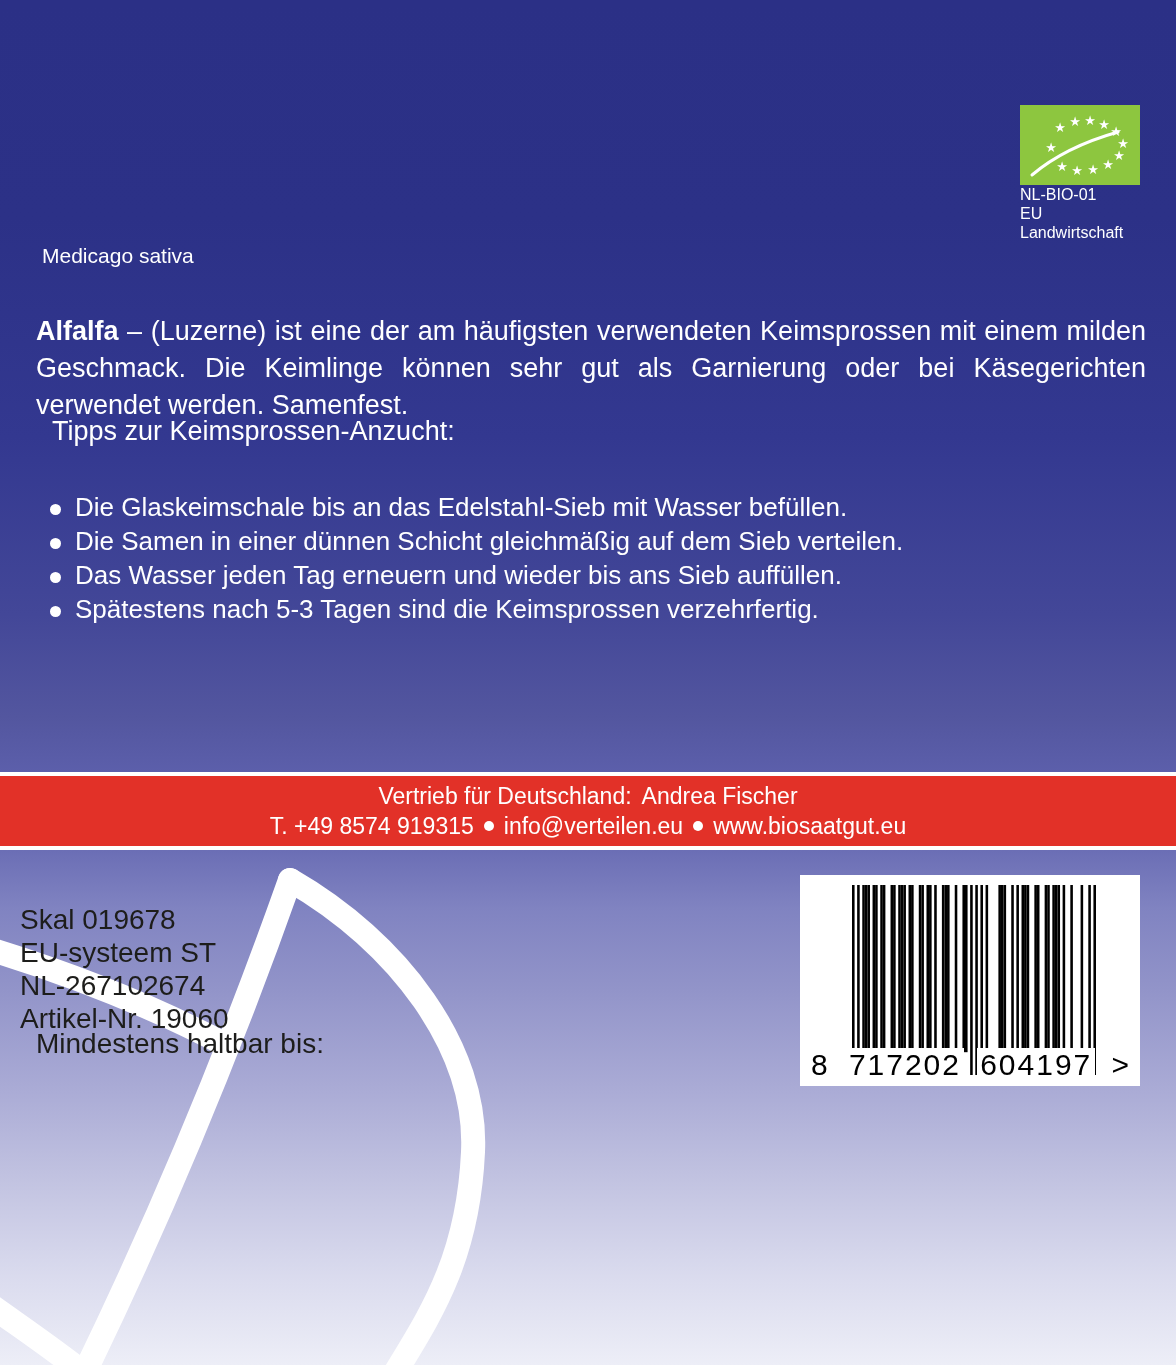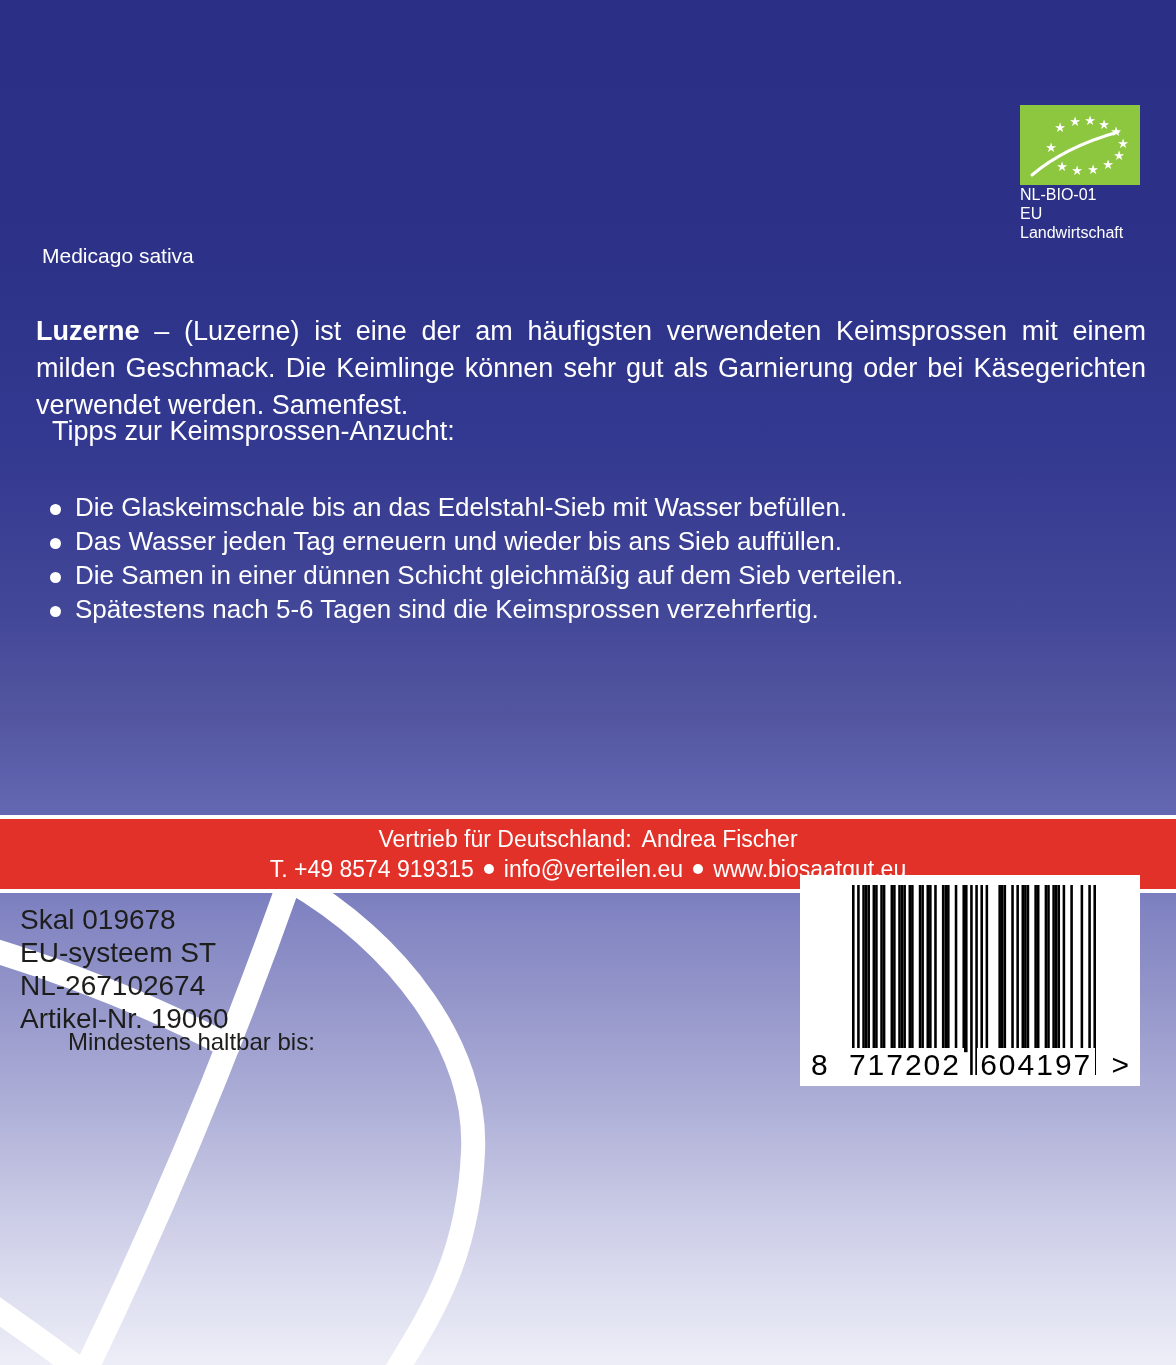--- a/index.html
+++ b/index.html
@@ -49,28 +49,28 @@
     color:#ffffff;font-size:26px;}
   .tips-list li{display:flex;align-items:baseline;height:34px;}
   .tip-dot{width:11px;height:11px;border-radius:50%;background:#ffffff;
     flex:0 0 11px;margin-right:14px;align-self:center;}
 
   
   .red-band{
     position:absolute;left:0;top:772px;width:1176px;height:70px;
     border-top:4px solid #ffffff;border-bottom:4px solid #ffffff;
     color:#ffffff;text-align:center;font-size:23px;
-    display:flex;flex-direction:column;justify-content:center;gap:4px;margin-top:43px;
+    display:flex;flex-direction:column;justify-content:center;gap:4px;
   }
   .band-line{display:flex;justify-content:center;align-items:center;gap:10px;line-height:26px;}
   .band-dot{width:10px;height:10px;border-radius:50%;background:#ffffff;display:inline-block;}
 
   
   .reg-block{position:absolute;left:20px;top:872px;color:#1d1d1b;font-size:28px;line-height:33px;margin-top:31px;}
-  .best-before{position:absolute;left:36px;top:1028px;color:#1d1d1b;font-size:24px;margin-left:32px;}
+  .best-before{position:absolute;left:36px;top:1028px;color:#1d1d1b;font-size:28px;}
 
   
   .barcode-box{position:absolute;left:800px;top:875px;width:340px;height:211px;background:#ffffff;}
   .barcode-box svg{position:absolute;left:52px;top:10px;width:244px;height:190px;}
   .barcode-box svg rect{fill:#000000;}
   .barcode-digits{
     position:absolute;left:8px;right:6px;bottom:4px;
     display:flex;justify-content:space-between;align-items:flex-end;
     font-size:30px;color:#000000;letter-spacing:2px;
   }
@@ -110,39 +110,39 @@
       <path class="swoosh" d="M 12 70 Q 45 42 98 27"></path>
     </svg>
     <div class="code-lines">
       <div>NL-BIO-01</div>
       <div>EU Landwirtschaft</div>
     </div>
   </div>
 
   <div class="latin-name">Medicago sativa</div>
 
-  <p class="description"><span class="lead">Luzerne</span><span> – (Luzerne) ist eine der am häufigsten verwendeten Keimsprossen mit einem milden Geschmack. Die Keimlinge können sehr gut als Garnierung oder bei Käsegerichten verwendet werden. Samenfest.</span></p>
+  <p class="description"><span class="lead">Alfalfa</span><span> – (Luzerne) ist eine der am häufigsten verwendeten Keimsprossen mit einem milden Geschmack. Die Keimlinge können sehr gut als Garnierung oder bei Käsegerichten verwendet werden. Samenfest.</span></p>
 
   <div class="tips-heading">Tipps zur Keimsprossen-Anzucht:</div>
   <ul class="tips-list">
     <li>
       <span class="tip-dot"></span>
       <span>Die Glaskeimschale bis an das Edelstahl-Sieb mit Wasser befüllen.</span>
     </li>
     <li>
       <span class="tip-dot"></span>
+      <span>Die Samen in einer dünnen Schicht gleichmäßig auf dem Sieb verteilen.</span>
+    </li>
+    <li>
+      <span class="tip-dot"></span>
       <span>Das Wasser jeden Tag erneuern und wieder bis ans Sieb auffüllen.</span>
     </li>
     <li>
       <span class="tip-dot"></span>
-      <span>Die Samen in einer dünnen Schicht gleichmäßig auf dem Sieb verteilen.</span>
-    </li>
-    <li>
-      <span class="tip-dot"></span>
-      <span>Spätestens nach 5-6 Tagen sind die Keimsprossen verzehrfertig.</span>
+      <span>Spätestens nach 5-3 Tagen sind die Keimsprossen verzehrfertig.</span>
     </li>
   </ul>
 
   <div class="red-band" style="background-color: rgb(226, 49, 40);">
     <div class="band-line">
       <span>Vertrieb für Deutschland:</span>
       <span>Andrea Fischer</span>
     </div>
     <div class="band-line">
       <span>T. +49 8574 919315</span>

